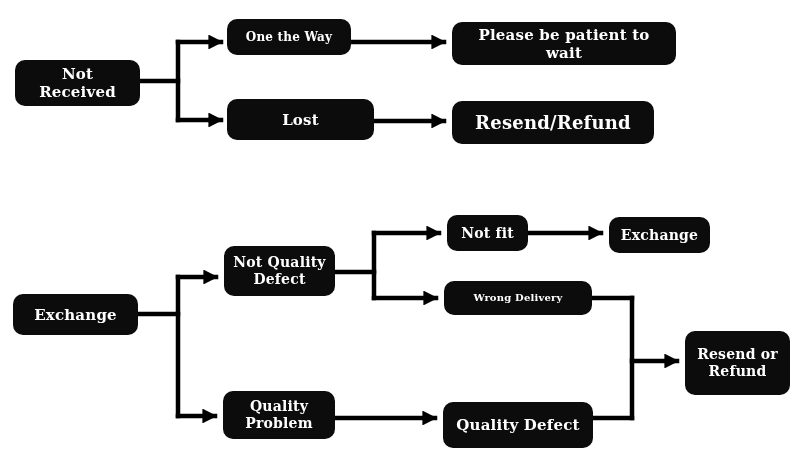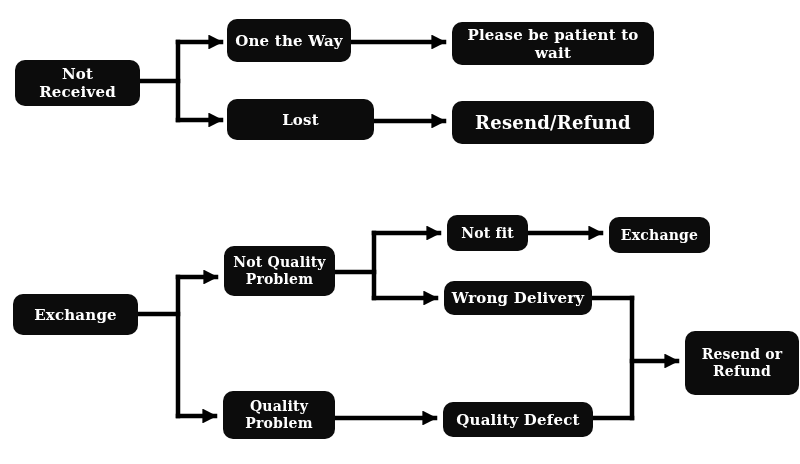--- a/index.html
+++ b/index.html
@@ -33,33 +33,33 @@
     text-align: center;
     font-weight: bold;
     line-height: 1.2;
     letter-spacing: 0.2px;
     box-sizing: border-box;
     padding: 2px 6px;
     z-index: 2;
   }
   
   .n-not-received   { left: 15px;  top: 60px;  width: 125px; height: 46px; font-size: 15px; }
-  .n-one-the-way    { left: 227px; top: 19px;  width: 124px; height: 43px; font-size: 15px; }
+  .n-one-the-way    { left: 227px; top: 19px;  width: 124px; height: 36px; font-size: 12px; }
   .n-lost           { left: 227px; top: 99px;  width: 147px; height: 41px; font-size: 15px; }
-  .n-please-wait    { left: 452px; top: 22px;  width: 202px; height: 43px; font-size: 15px; }
+  .n-please-wait    { left: 452px; top: 22px;  width: 224px; height: 43px; font-size: 15px; }
   .n-resend-refund  { left: 452px; top: 101px; width: 202px; height: 43px; font-size: 18px; }
   
   .n-received          { left: 13px;  top: 294px; width: 125px; height: 41px; font-size: 15px; }
   .n-not-quality       { left: 224px; top: 246px; width: 111px; height: 50px; font-size: 14px; }
   .n-quality-problem   { left: 223px; top: 391px; width: 112px; height: 48px; font-size: 14px; }
   .n-not-fit           { left: 447px; top: 215px; width: 81px;  height: 36px; font-size: 14px; }
   .n-exchange          { left: 609px; top: 217px; width: 101px; height: 36px; font-size: 14px; text-align: right; }
-  .n-wrong-delivery    { left: 444px; top: 281px; width: 148px; height: 34px; font-size: 15px; }
-  .n-quality-defect    { left: 443px; top: 402px; width: 150px; height: 35px; font-size: 15px; text-align: right; }
-  .n-resend-or-refund  { left: 685px; top: 331px; width: 114px; height: 64px; font-size: 14px; }
+  .n-wrong-delivery    { left: 444px; top: 281px; width: 148px; height: 34px; font-size: 10px; }
+  .n-quality-defect    { left: 443px; top: 402px; width: 150px; height: 46px; font-size: 15px; text-align: right; }
+  .n-resend-or-refund  { left: 685px; top: 331px; width: 105px; height: 64px; font-size: 14px; }
 </style>
 </head>
 <body>
 
 <div class="stage">
 
   <svg class="connectors" viewBox="0 0 800 464" xmlns="http://www.w3.org/2000/svg">
     <defs>
       <marker id="arrow" viewBox="0 0 10 10" refX="8.5" refY="5" markerWidth="3.3" markerHeight="3.3" orient="auto" markerUnits="strokeWidth">
         <path d="M0,0 L10,5 L0,10 z" fill="#000000"></path>
@@ -95,21 +95,21 @@
     </g>
   </svg>
 
   <div class="node n-not-received">Not Received</div>
   <div class="node n-one-the-way">One the Way</div>
   <div class="node n-lost">Lost</div>
   <div class="node n-please-wait">Please be patient to wait</div>
   <div class="node n-resend-refund">Resend/Refund</div>
 
   <div class="node n-received">Exchange</div>
-  <div class="node n-not-quality">Not Quality Problem</div>
+  <div class="node n-not-quality">Not Quality Defect</div>
   <div class="node n-not-fit">Not fit</div>
   <div class="node n-quality-problem">Quality Problem</div>
   <div class="node n-exchange">Exchange</div>
   <div class="node n-wrong-delivery">Wrong Delivery</div>
   <div class="node n-quality-defect">Quality Defect</div>
   <div class="node n-resend-or-refund">Resend or Refund</div>
 
 </div>
 
 </body></html>

